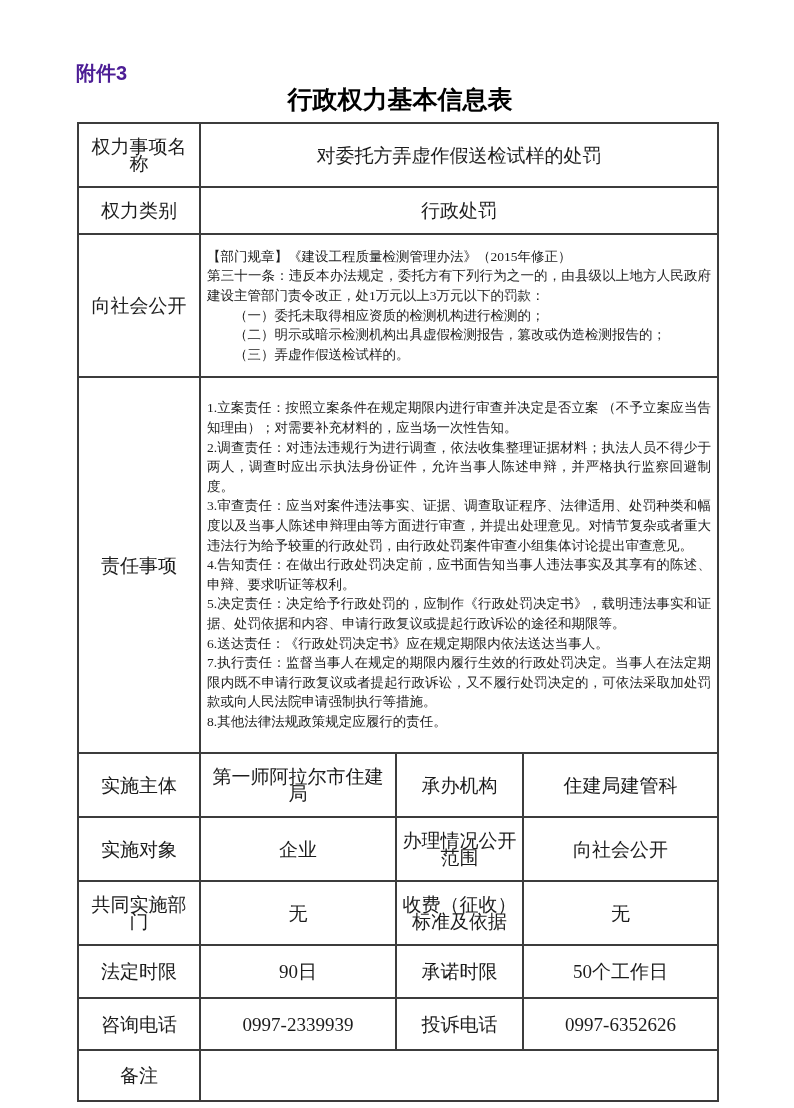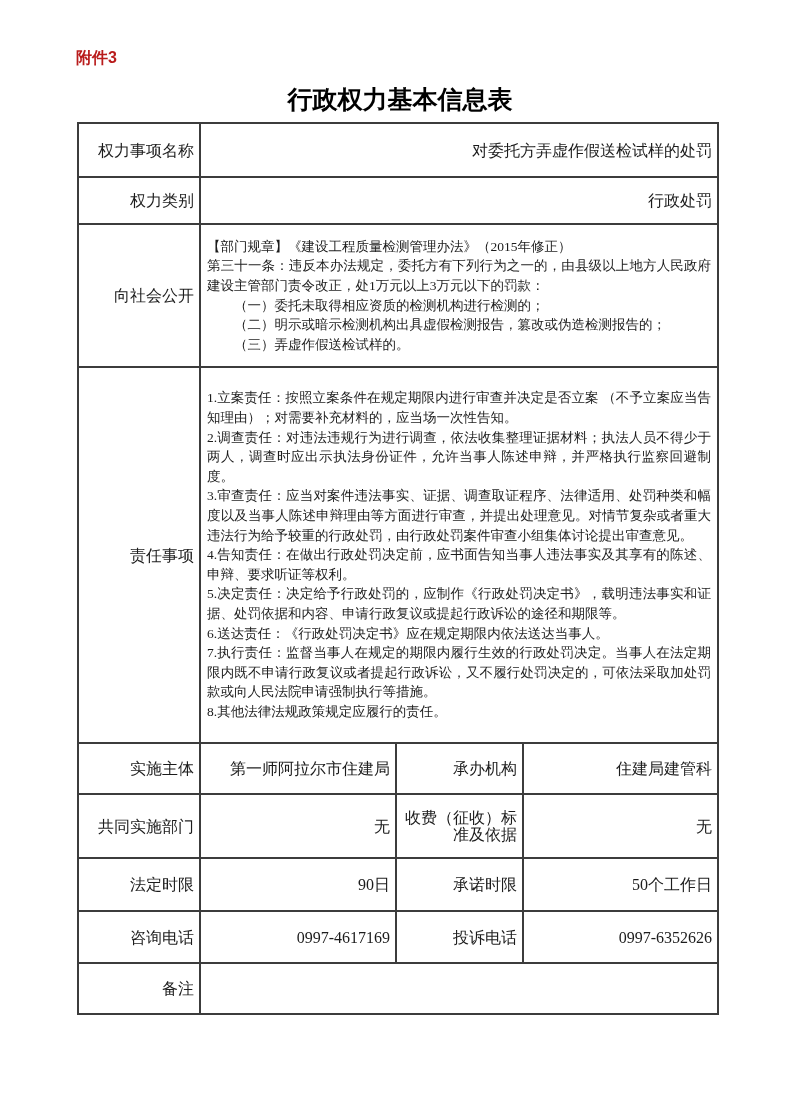--- a/index.html
+++ b/index.html
@@ -7,25 +7,25 @@
   body {
     position: relative;
     background: #ffffff;
     font-family: "Liberation Serif", "DejaVu Serif", serif;
     color: #1c1c1c;
     overflow: hidden;
   }
   .attachment {
     position: absolute;
     left: 76px;
-    top: 48px;
+    top: 60px;
     font-family: "Liberation Sans", "DejaVu Sans", sans-serif;
     font-weight: bold;
-    font-size: 16px;
-    color: #b91c1c;
+    font-size: 20px;
+    color: #4c1d95;
   }
   .doc-title {
     position: absolute;
     left: 0;
     right: 0;
     top: 83px;
     text-align: center;
     font-weight: bold;
     font-size: 25px;
     color: #000;
@@ -37,23 +37,23 @@
     top: 122px;
     width: 640px;
     border-collapse: collapse;
     table-layout: fixed;
   }
   table.info-table td {
     border: 2px solid #3c3c3c;
     overflow: hidden;
   }
   .label-cell, .value-cell {
-    text-align: right;
+    text-align: center;
     vertical-align: middle;
-    font-size: 16px;
+    font-size: 19px;
     line-height: 17px;
     padding: 14px 5px;
   }
   .text-cell {
     text-align: justify;
     vertical-align: middle;
     font-size: 13.5px;
     line-height: 19.6px;
     padding: 4px 6px;
     white-space: pre-wrap;
@@ -111,35 +111,41 @@
 6.送达责任：《行政处罚决定书》应在规定期限内依法送达当事人。
 7.执行责任：监督当事人在规定的期限内履行生效的行政处罚决定。当事人在法定期限内既不申请行政复议或者提起行政诉讼，又不履行处罚决定的，可依法采取加处罚款或向人民法院申请强制执行等措施。
 8.其他法律法规政策规定应履行的责任。</td>
     </tr>
     <tr class="r5">
       <td class="label-cell">实施主体</td>
       <td class="value-cell">第一师阿拉尔市住建局</td>
       <td class="label-cell">承办机构</td>
       <td class="value-cell">住建局建管科</td>
     </tr>
+    <tr class="r6">
+      <td class="label-cell">实施对象</td>
+      <td class="value-cell">企业</td>
+      <td class="label-cell">办理情况公开范围</td>
+      <td class="value-cell">向社会公开</td>
+    </tr>
     <tr class="r7">
       <td class="label-cell">共同实施部门</td>
       <td class="value-cell">无</td>
       <td class="label-cell">收费（征收）标准及依据</td>
       <td class="value-cell">无</td>
     </tr>
     <tr class="r8">
       <td class="label-cell">法定时限</td>
       <td class="value-cell">90日</td>
       <td class="label-cell">承诺时限</td>
       <td class="value-cell">50个工作日</td>
     </tr>
     <tr class="r9">
       <td class="label-cell">咨询电话</td>
-      <td class="value-cell">0997-4617169</td>
+      <td class="value-cell">0997-2339939</td>
       <td class="label-cell">投诉电话</td>
       <td class="value-cell">0997-6352626</td>
     </tr>
     <tr class="r10">
       <td class="label-cell">备注</td>
       <td class="value-cell" colspan="3"></td>
     </tr>
   </tbody>
 </table>
 

